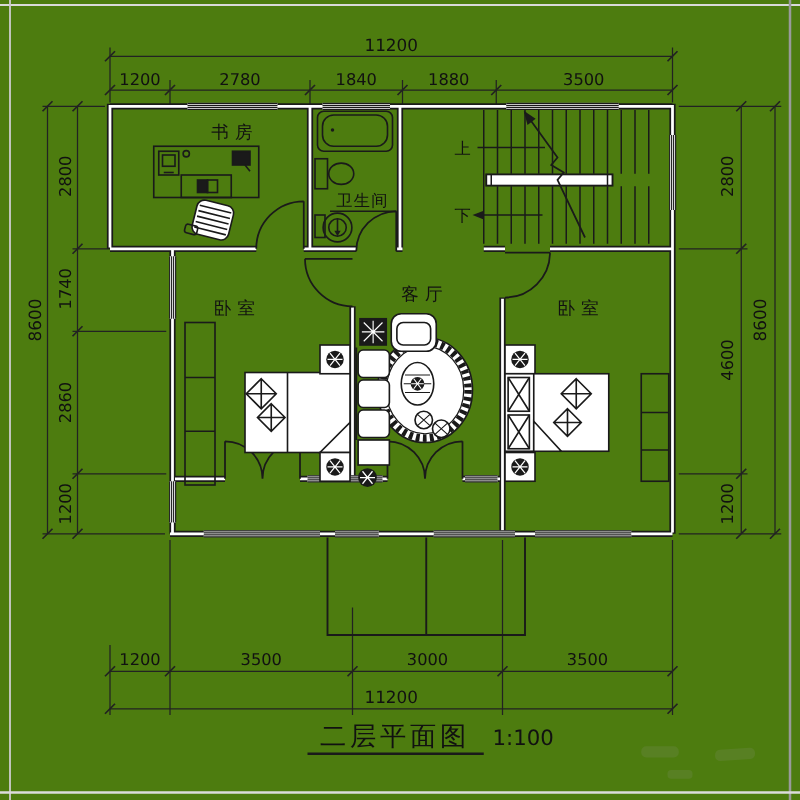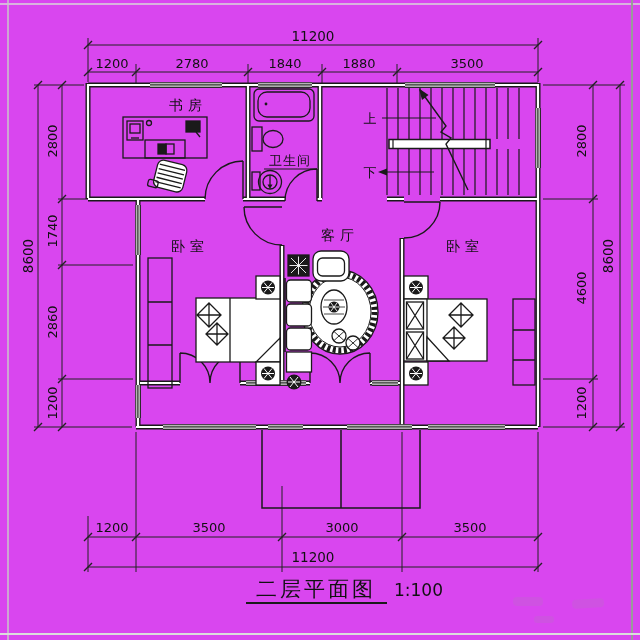--- a/index.html
+++ b/index.html
@@ -1,16 +1,16 @@
 <!DOCTYPE html>
 <html><head>
 <meta charset="utf-8">
 <style>
   html,body{margin:0;padding:0;background:#fff;width:640px;height:640px;overflow:hidden;}
-  .page{position:relative;width:640px;height:640px;background:#d946ef;
+  .page{position:relative;width:640px;height:640px;background:#4d7c0f;
         font-family:"DejaVu Sans",sans-serif;}
   svg{display:block}
   text{fill:#111;font-family:"DejaVu Sans",sans-serif;}
   .dim{font-size:13px;}
   .dimtotal{font-size:13.5px;}
   .roomlabel{font-size:14px;letter-spacing:5px;}
   .smalllabel{font-size:13px;letter-spacing:1px;}
   .stairlabel{font-size:13px;}
   .title{font-size:21px;letter-spacing:3px;}
   .scale{font-size:17px;}

